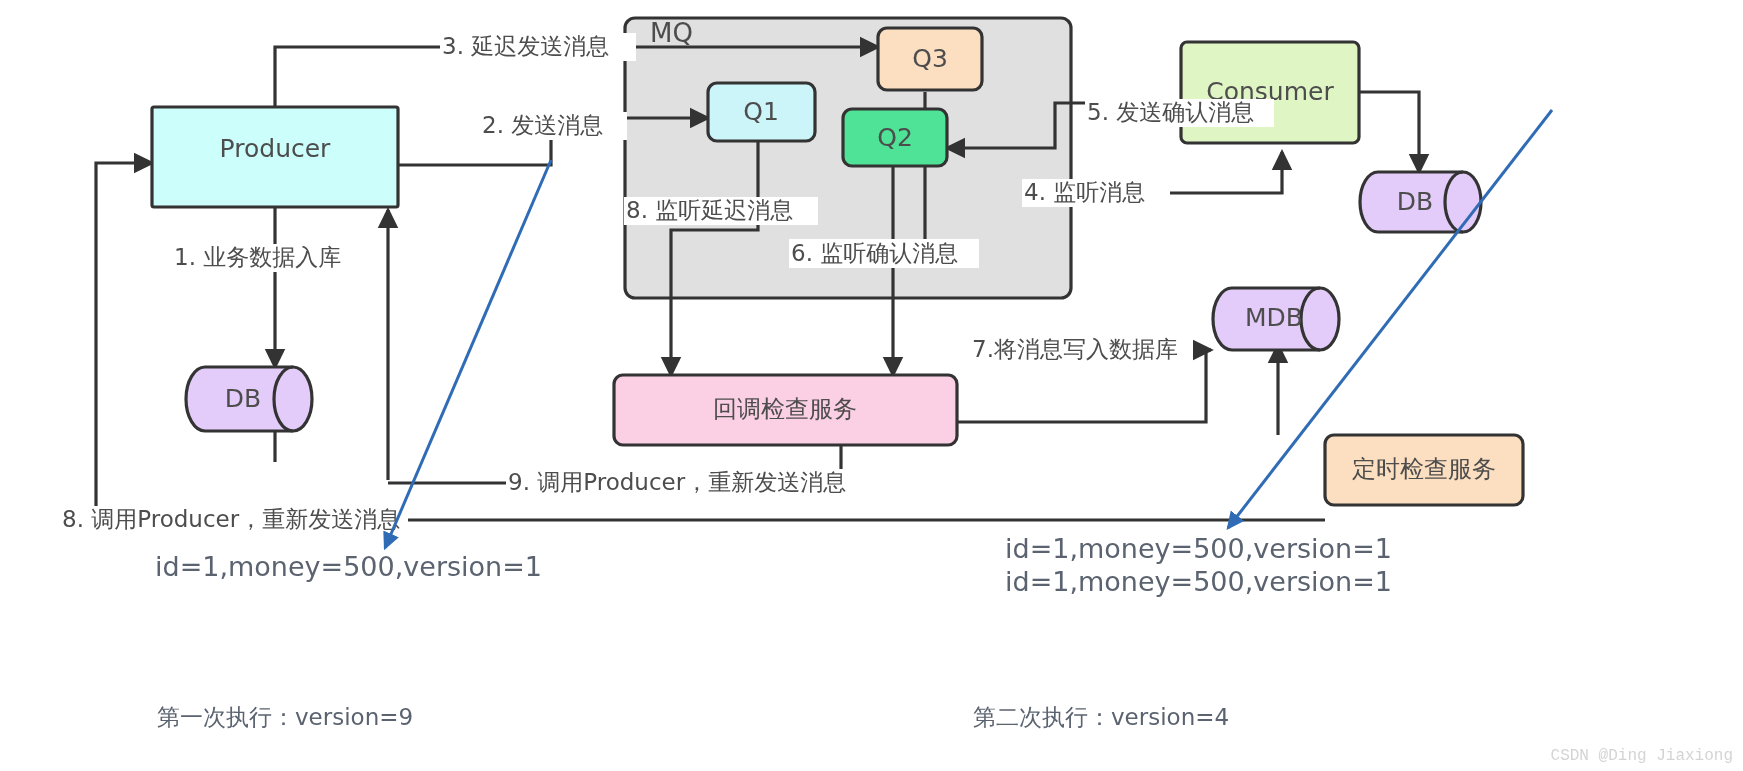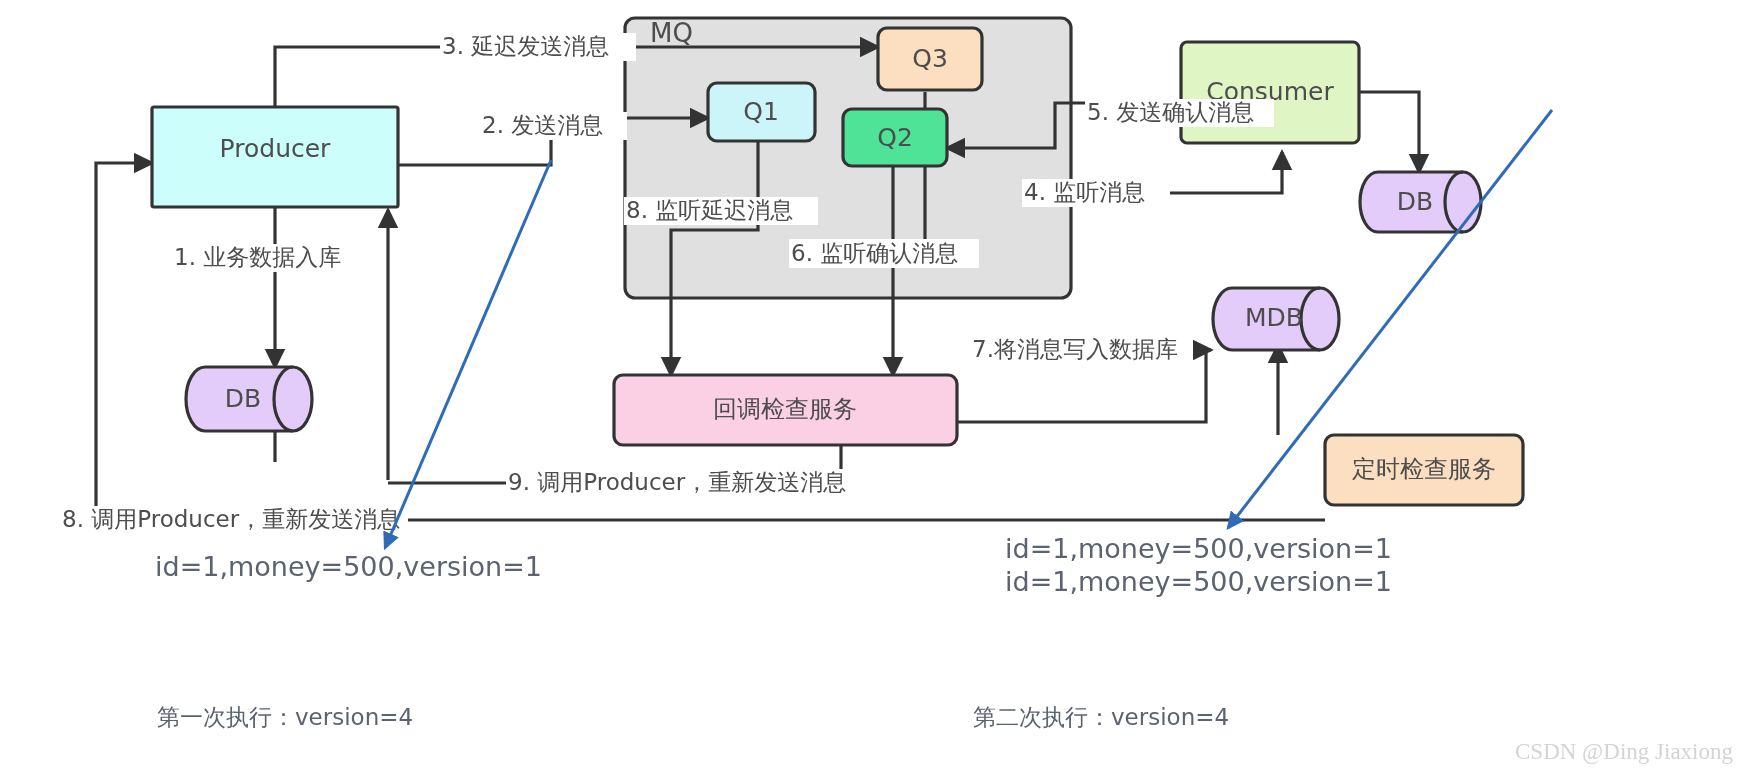--- a/index.html
+++ b/index.html
@@ -76,22 +76,22 @@
     letter-spacing: 0px;
   }
   .sql-block {
     font-size: 23px;
     line-height: 29px;
   }
   .watermark {
     position: absolute;
     right: 10px;
     bottom: 6px;
-    font-family: Liberation Serif, serif;
-    font-size: 23px;
+    font-family: Liberation Mono, monospace;
+    font-size: 16px;
     color: #d4d4d4;
   }
   .lbl-bg {
     fill: #ffffff;
   }
 </style>
 </head>
 <body>
 
 <div id="canvas">
@@ -214,21 +214,21 @@
     <path class="edge-blue" d="M 1552 110 L 1228 528" marker-end="url(#arrowblue)"></path>
   </svg>
 
   <div class="note-text val-line" style="left:155px; top:551px;">id=1,money=500,version=1</div>
 
   <div class="note-text val-line" style="left:1005px; top:533px;">id=1,money=500,version=1</div>
 
   <div class="note-text val-line" style="left:1005px; top:566px;">id=1,money=500,version=1</div>
 
   <div class="note-text sql-block" style="left:157px; top:645px;">
-    <div>第一次执行：version=4</div>
+    <div>第一次执行：version=9</div>
     
     
   </div>
 
   <div class="note-text sql-block" style="left:973px; top:645px;">
     <div>第二次执行：version=4</div>
     
     
   </div>
 

